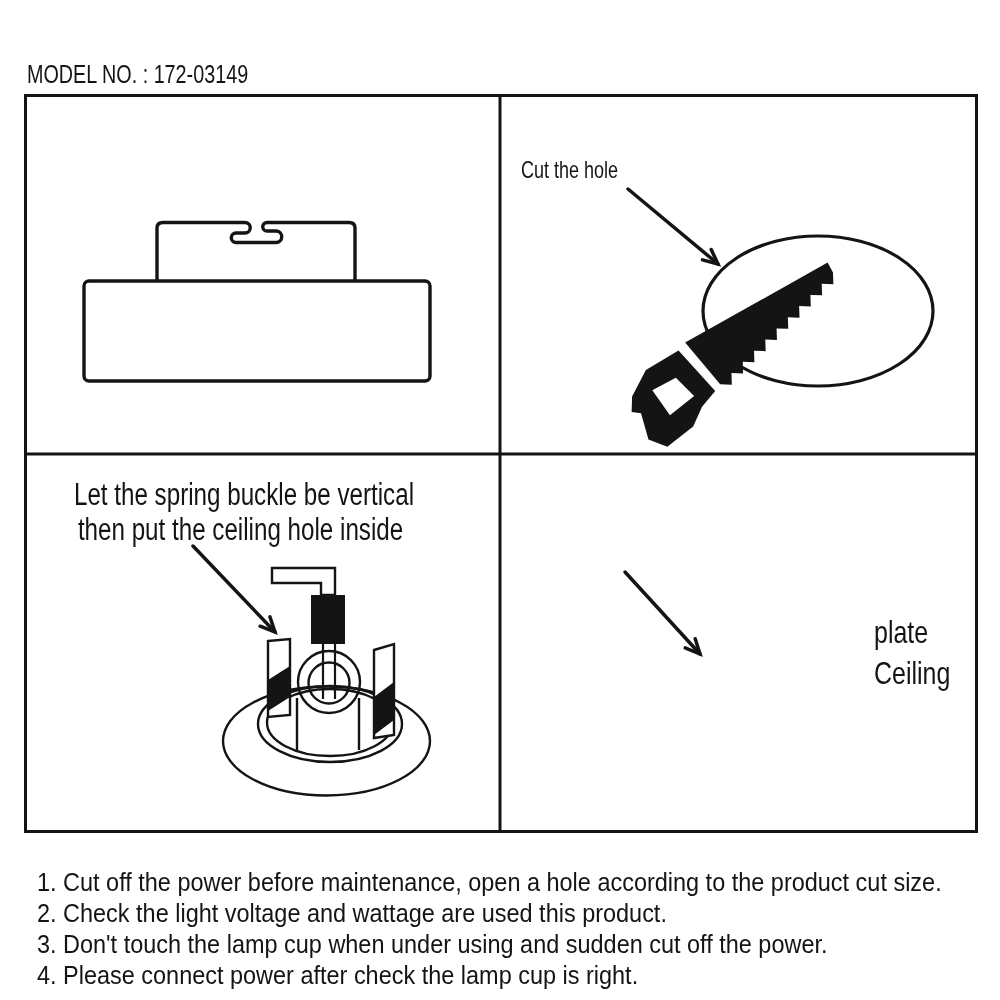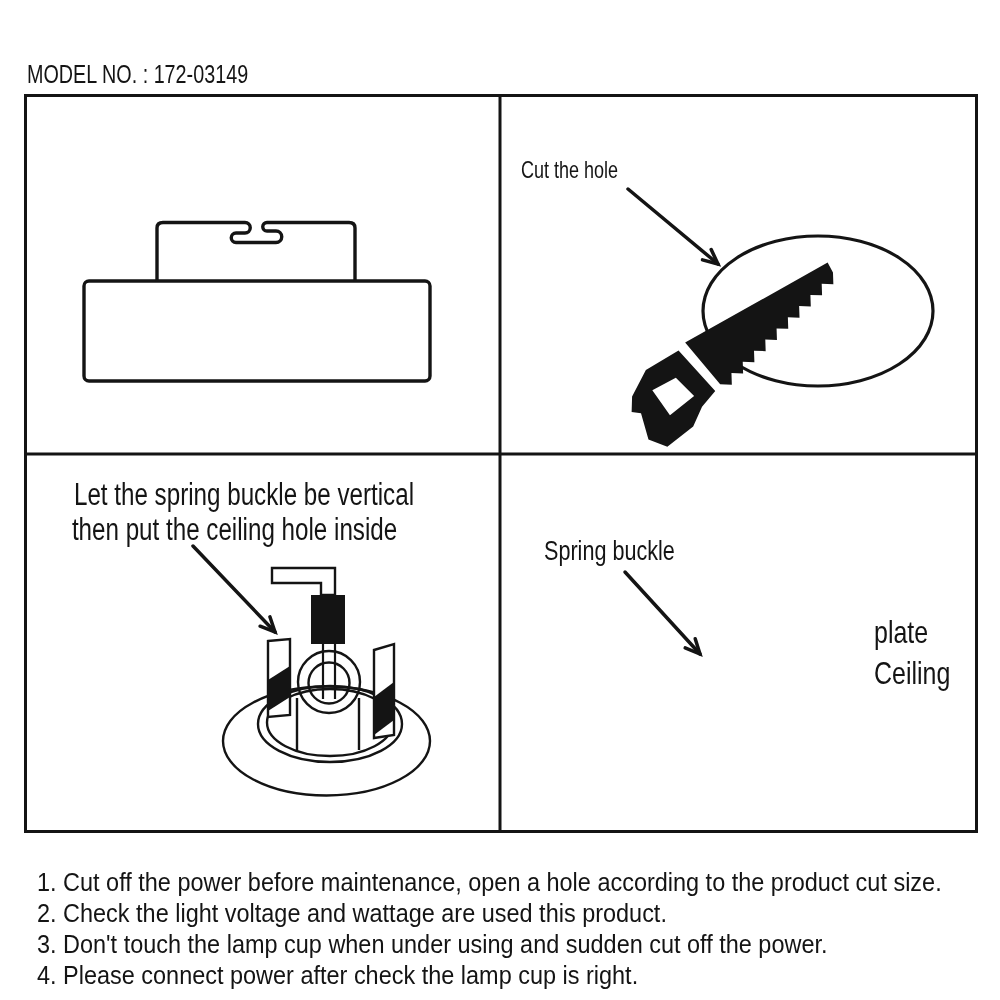--- a/index.html
+++ b/index.html
@@ -6,21 +6,21 @@
   body{width:1000px;height:1000px;background:#ffffff;position:relative;overflow:hidden;
        font-family:"Liberation Sans",sans-serif;color:#141414;}
   .page{position:absolute;left:0;top:0;width:868px;height:1000px;margin-top:29px;}
   svg.art{position:absolute;left:0;top:0;width:1000px;height:1000px;}
   .lbl{position:absolute;white-space:nowrap;color:#141414;}
   .sx{display:inline-block;transform-origin:0 50%;}
   .model{left:27px;top:30px;font-size:26px;}
   .model .sx{transform:scaleX(.76);}
   .cuthole{left:521px;top:127px;font-size:24px;}
   .cuthole .sx{transform:scaleX(.75);}
-  .bl-caption{left:26px;top:448px;width:430px;font-size:31px;line-height:35px;}
+  .bl-caption{left:26px;top:448px;width:430px;text-align:center;font-size:31px;line-height:35px;}
   .bl-caption .sx{transform-origin:50% 50%;transform:scaleX(.78);}
   .springbuckle{left:544px;top:507px;font-size:27px;}
   .springbuckle .sx{transform:scaleX(.80);}
   .ceilingplate{left:874px;top:583px;font-size:32px;line-height:41px;}
   .ceilingplate .sx{transform:scaleX(.78);}
   ol.instructions{position:absolute;left:37px;top:838px;margin:0;padding:0;list-style:none;
                   font-size:25.5px;line-height:31px;}
   ol.instructions li{white-space:nowrap;}
   ol.instructions .sx{transform:scaleX(.92);}
 </style>
@@ -104,23 +104,20 @@
 
   <div class="lbl cuthole">
     <span class="sx">Cut the hole</span>
   </div>
 
   <div class="lbl bl-caption">
     <div><span class="sx">Let the spring buckle be vertical</span></div>
     <div><span class="sx">then put the ceiling hole inside</span></div>
   </div>
 
-  <div class="lbl springbuckle">
-    <span class="sx">Spring buckle</span>
-  </div>
 
   <div class="lbl ceilingplate">
     <div><span class="sx">plate</span></div>
     <div><span class="sx">Ceiling</span></div>
   </div>
 
   <ol class="instructions">
     <li><span class="sx">1. Cut off the power before maintenance, open a hole according to the product cut size.</span></li>
     <li><span class="sx">2. Check the light voltage and wattage are used this product.</span></li>
     <li><span class="sx">3. Don't touch the lamp cup when under using and sudden cut off the power.</span></li>

